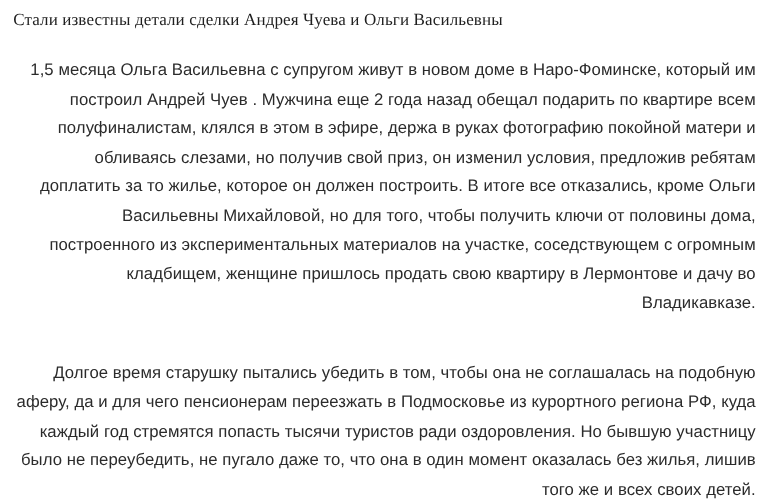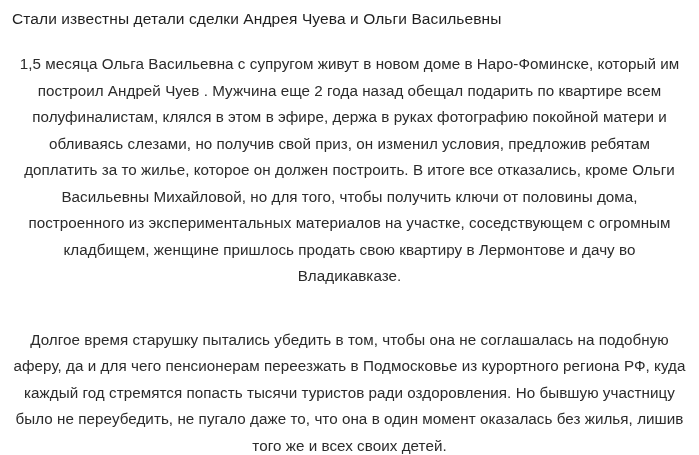--- a/index.html
+++ b/index.html
@@ -20,27 +20,28 @@
     height: 455px;
     padding: 8px 12px 0 12px;
   }
   .headline {
     font-size: 15.5px;
     line-height: 21px;
     color: #1f1f1f;
     margin: 0 0 22px 0;
     font-weight: 400;
     letter-spacing: 0.1px;
+    font-family: Liberation Serif, serif;
   }
   .para {
     font-size: 15.2px;
     line-height: 26.5px;
     color: #2b2b2b;
     margin: 0 0 22px 0;
-    text-align: center;
+    text-align: right;
     letter-spacing: 0.05px;
   }
   .para:last-child {
     margin-bottom: 0;
     margin-top: 37px;
   }
 </style>
 </head>
 <body>
 

